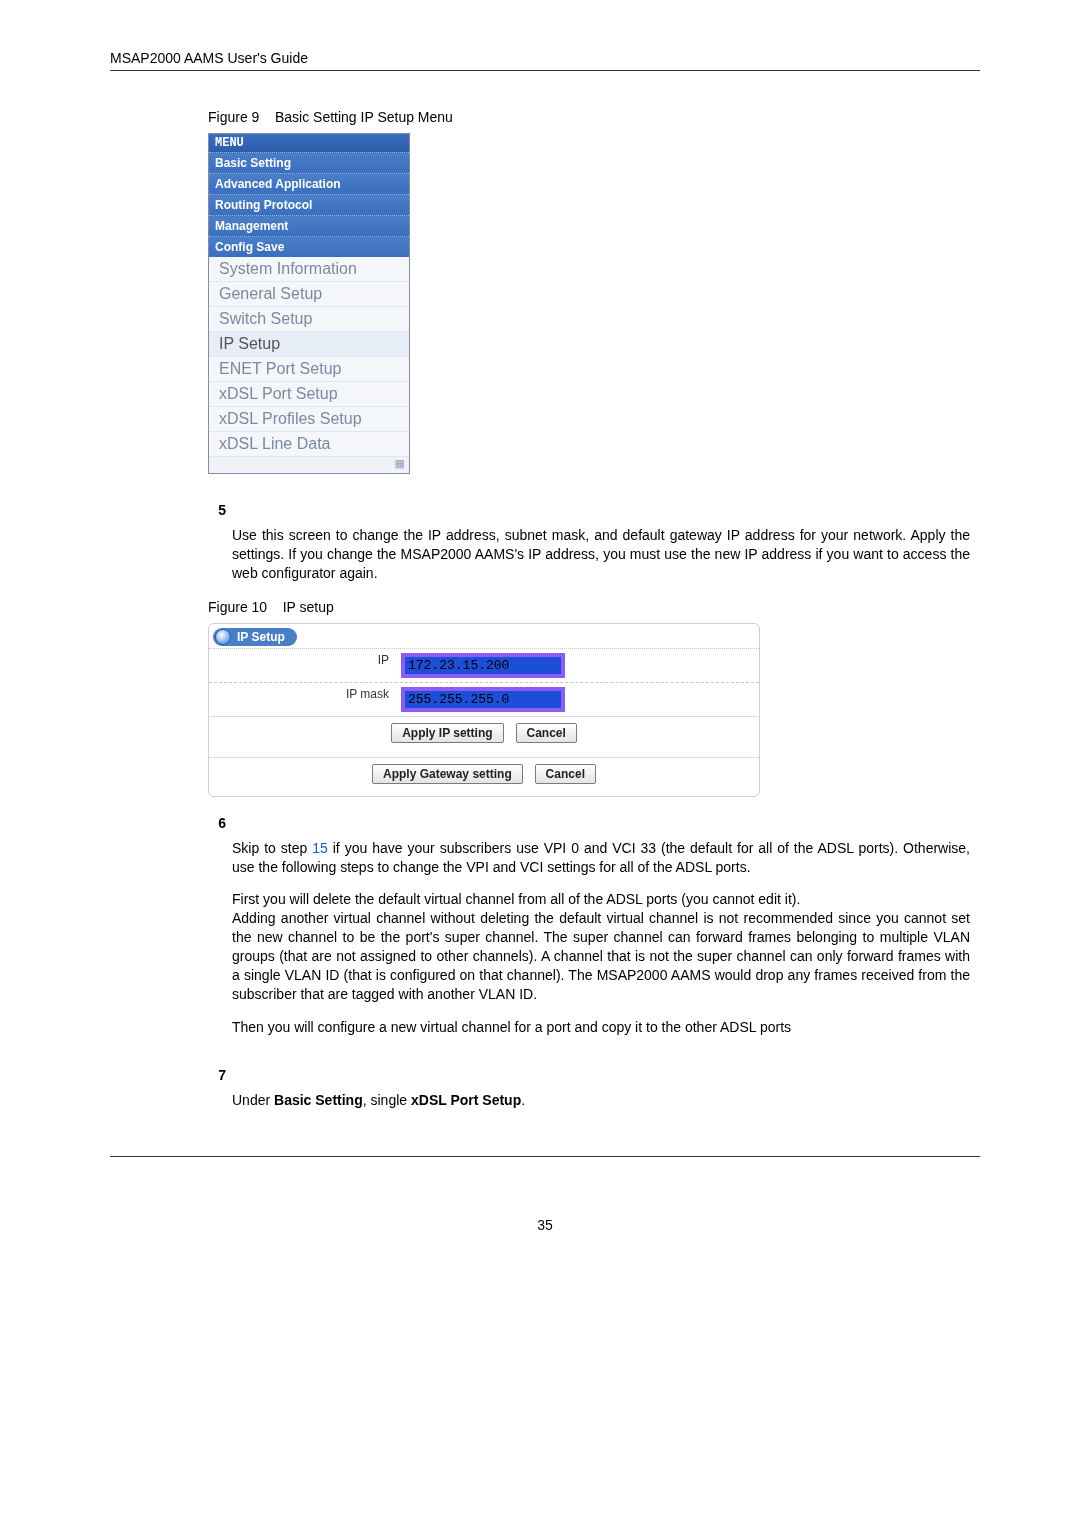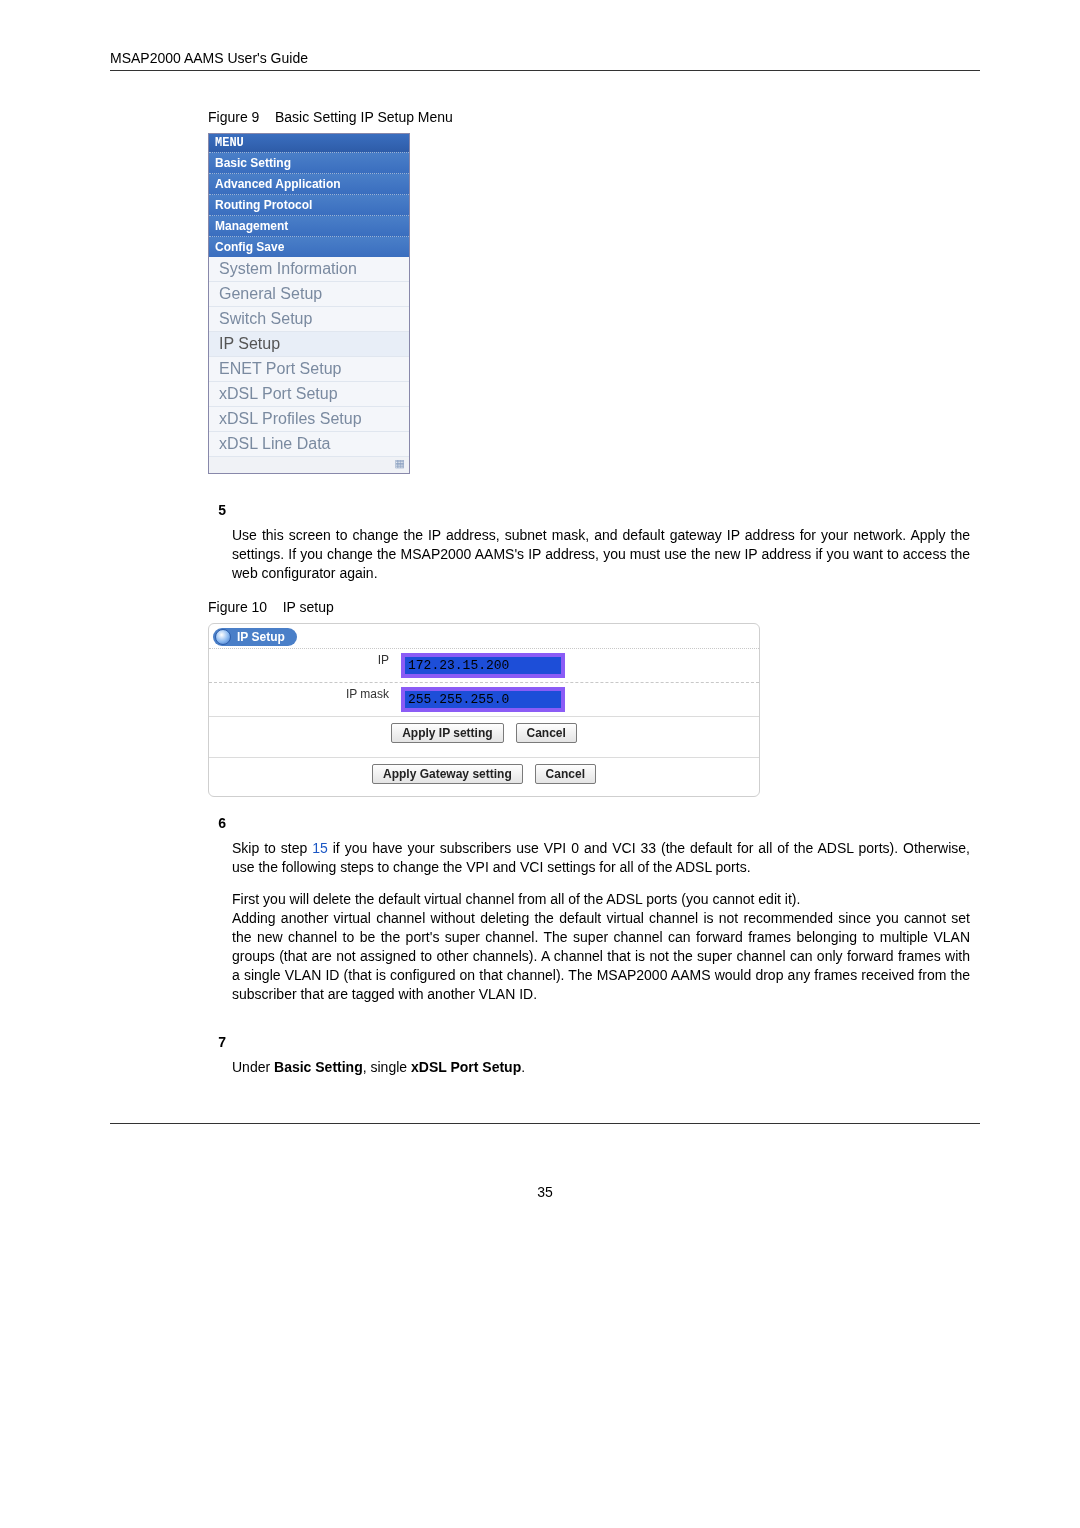--- a/index.html
+++ b/index.html
@@ -257,20 +257,21 @@
     </div>
 
     <div class="step">
       <div class="step-num">6</div>
       <div class="step-body">
         <p style="text-align:justify;">
           <span>Skip to step </span><span class="link">15</span><span> if you have your subscribers use VPI 0 and VCI 33 (the default for all of the ADSL ports). Otherwise, use the following steps to change the VPI and VCI settings for all of the ADSL ports.</span>
         </p>
         <p style="margin-bottom:0;">First you will delete the default virtual channel from all of the ADSL ports (you cannot edit it).</p>
         <p>Adding another virtual channel without deleting the default virtual channel is not recommended since you cannot set the new channel to be the port's super channel. The super channel can forward frames belonging to multiple VLAN groups (that are not assigned to other channels).   A channel that is not the super channel can only forward frames with a single VLAN ID (that is configured on that channel). The MSAP2000 AAMS would drop any frames received from the subscriber that are tagged with another VLAN ID.</p>
+        <p style="text-align:left;">Then you will configure a new virtual channel for a port and copy it to the other ADSL ports</p>
       </div>
     </div>
 
     <div class="step">
       <div class="step-num">7</div>
       <div class="step-body">
         <span>Under </span><b>Basic Setting</b><span>, single </span><b>xDSL Port Setup</b><span>.</span>
       </div>
     </div>
 

